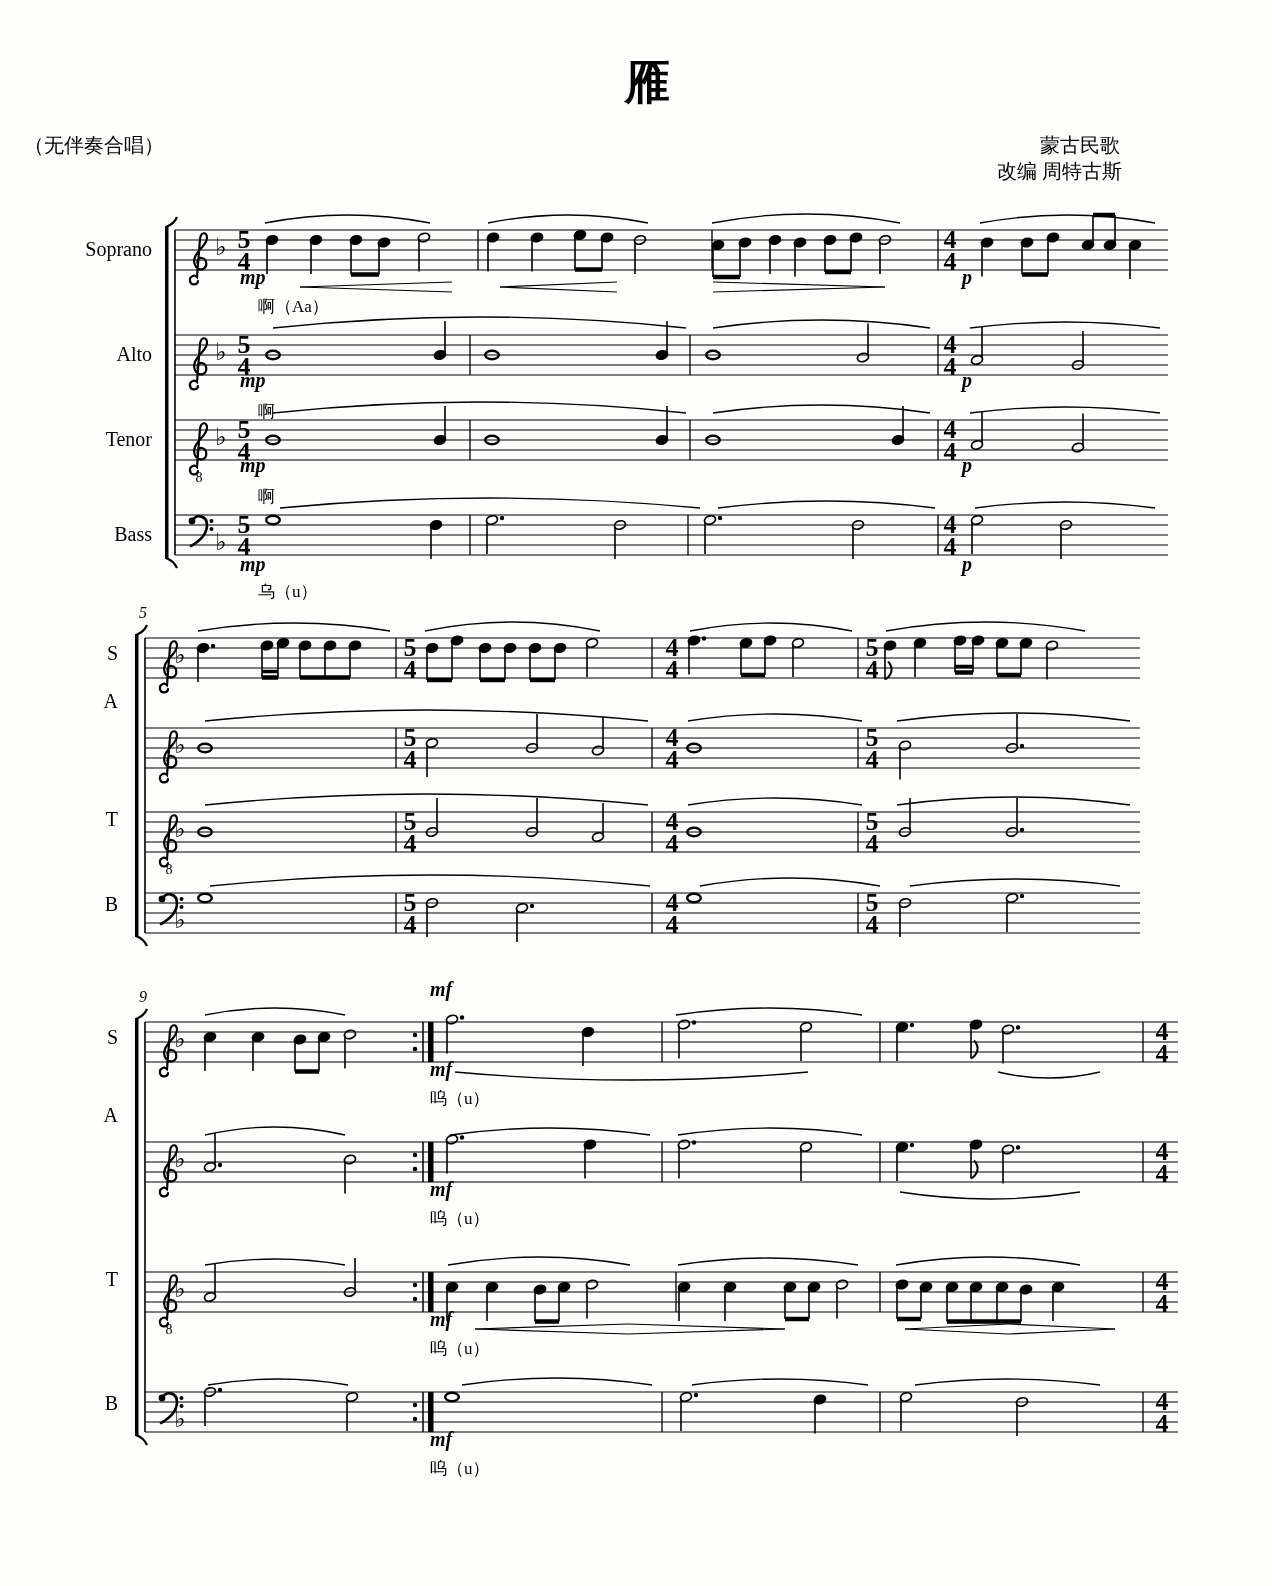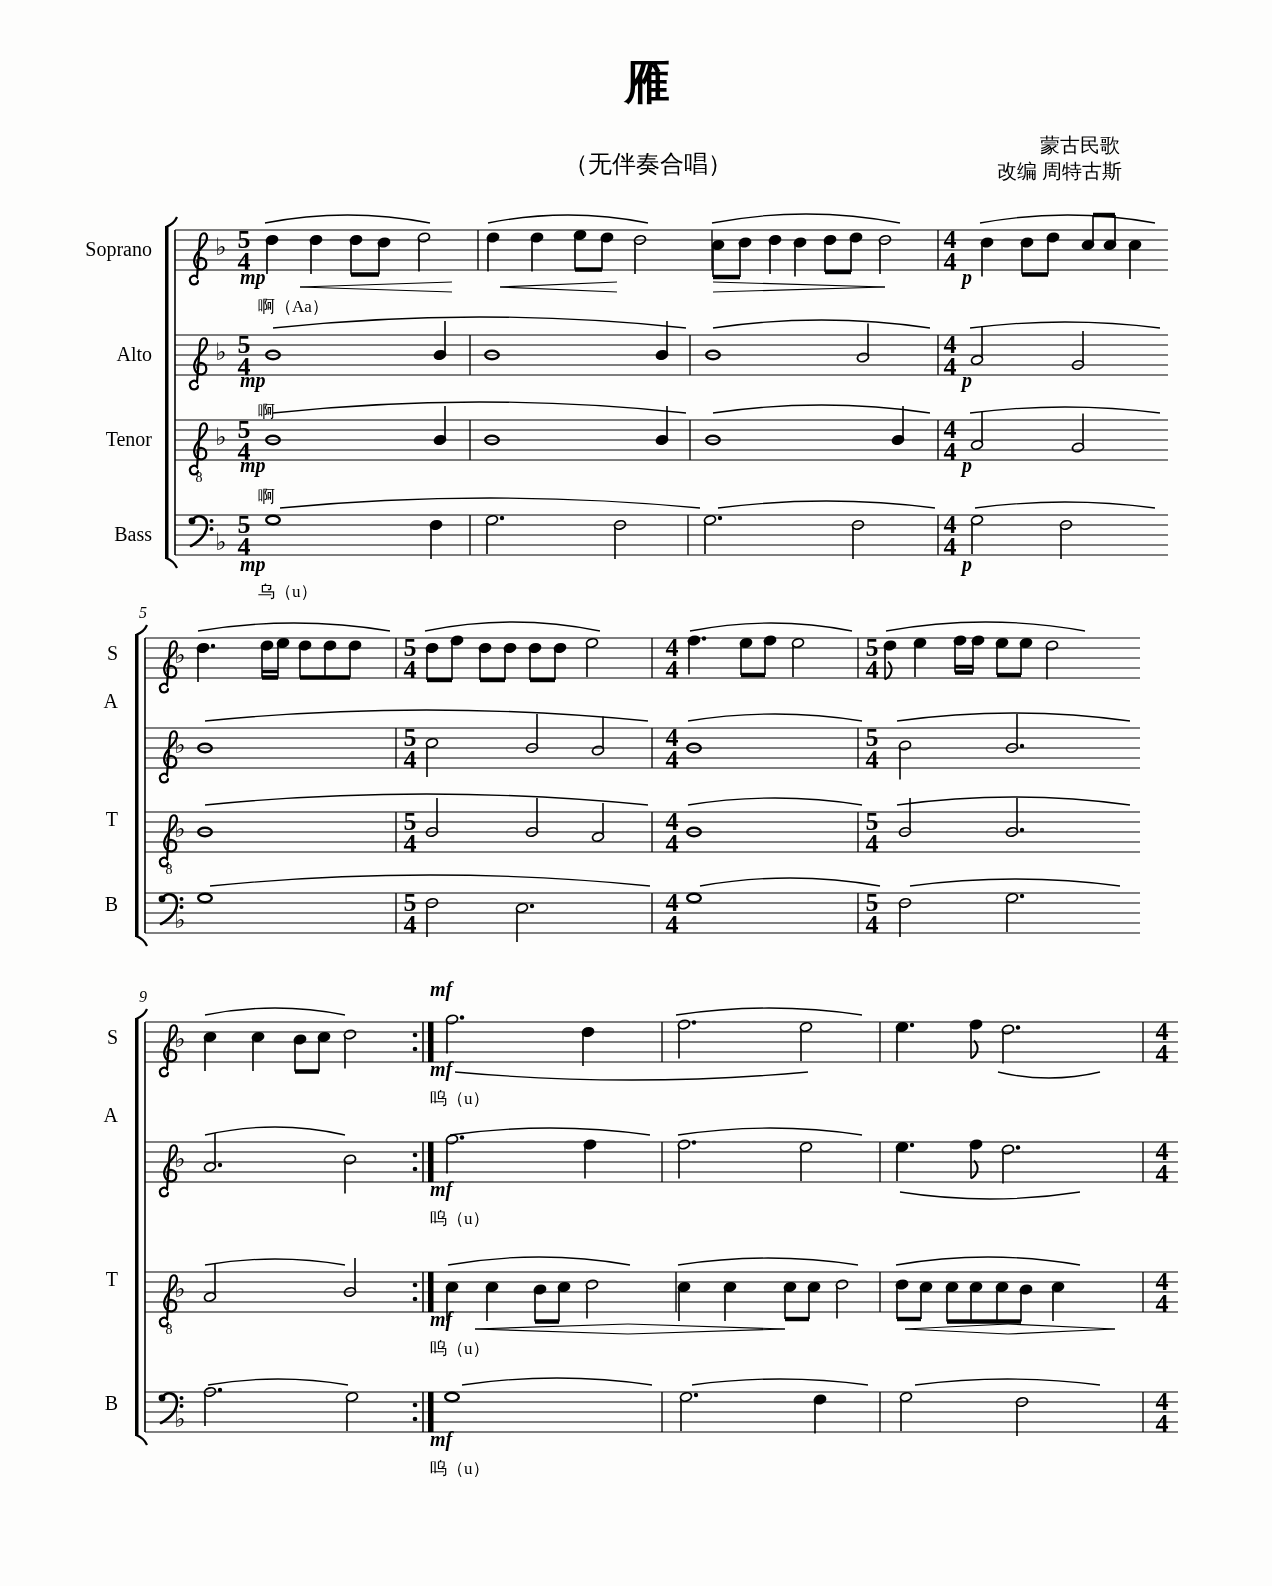--- a/index.html
+++ b/index.html
@@ -1,20 +1,20 @@
 <!DOCTYPE html>
 <html><head>
 <meta charset="utf-8">
 <style>
   html,body{margin:0;padding:0;background:#e8e8e8;}
   .page{position:relative;width:1272px;height:1586px;background:#fdfdfc;margin:0 auto;overflow:hidden;
         font-family:"Liberation Serif",serif;color:#000;}
   .hdr{position:absolute;white-space:nowrap;}
   .title{left:24px;top:52px;width:1248px;text-align:center;font-size:46px;font-weight:bold;letter-spacing:2px;}
-  .subtitle{left:24px;top:148px;width:1248px;text-align:center;font-size:24px;}
+  .subtitle{left:24px;top:132px;width:1248px;text-align:left;font-size:20px;}
   .credit1{right:152px;top:132px;font-size:20px;text-align:right;}
   .credit2{right:150px;top:158px;font-size:20px;text-align:right;}
   svg{position:absolute;left:0;top:0;}
 </style>
 </head>
 <body>
 
 <div class="page">
   <div class="hdr title">雁</div>
   <div class="hdr subtitle">（无伴奏合唱）</div>

